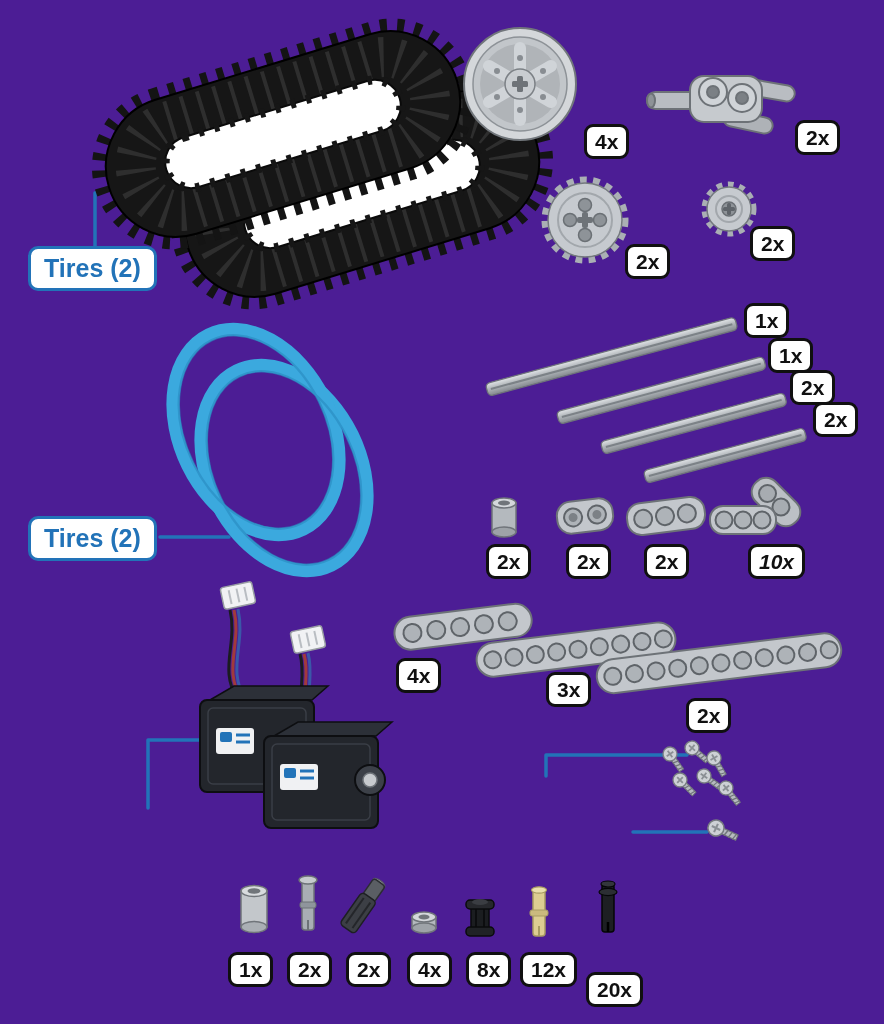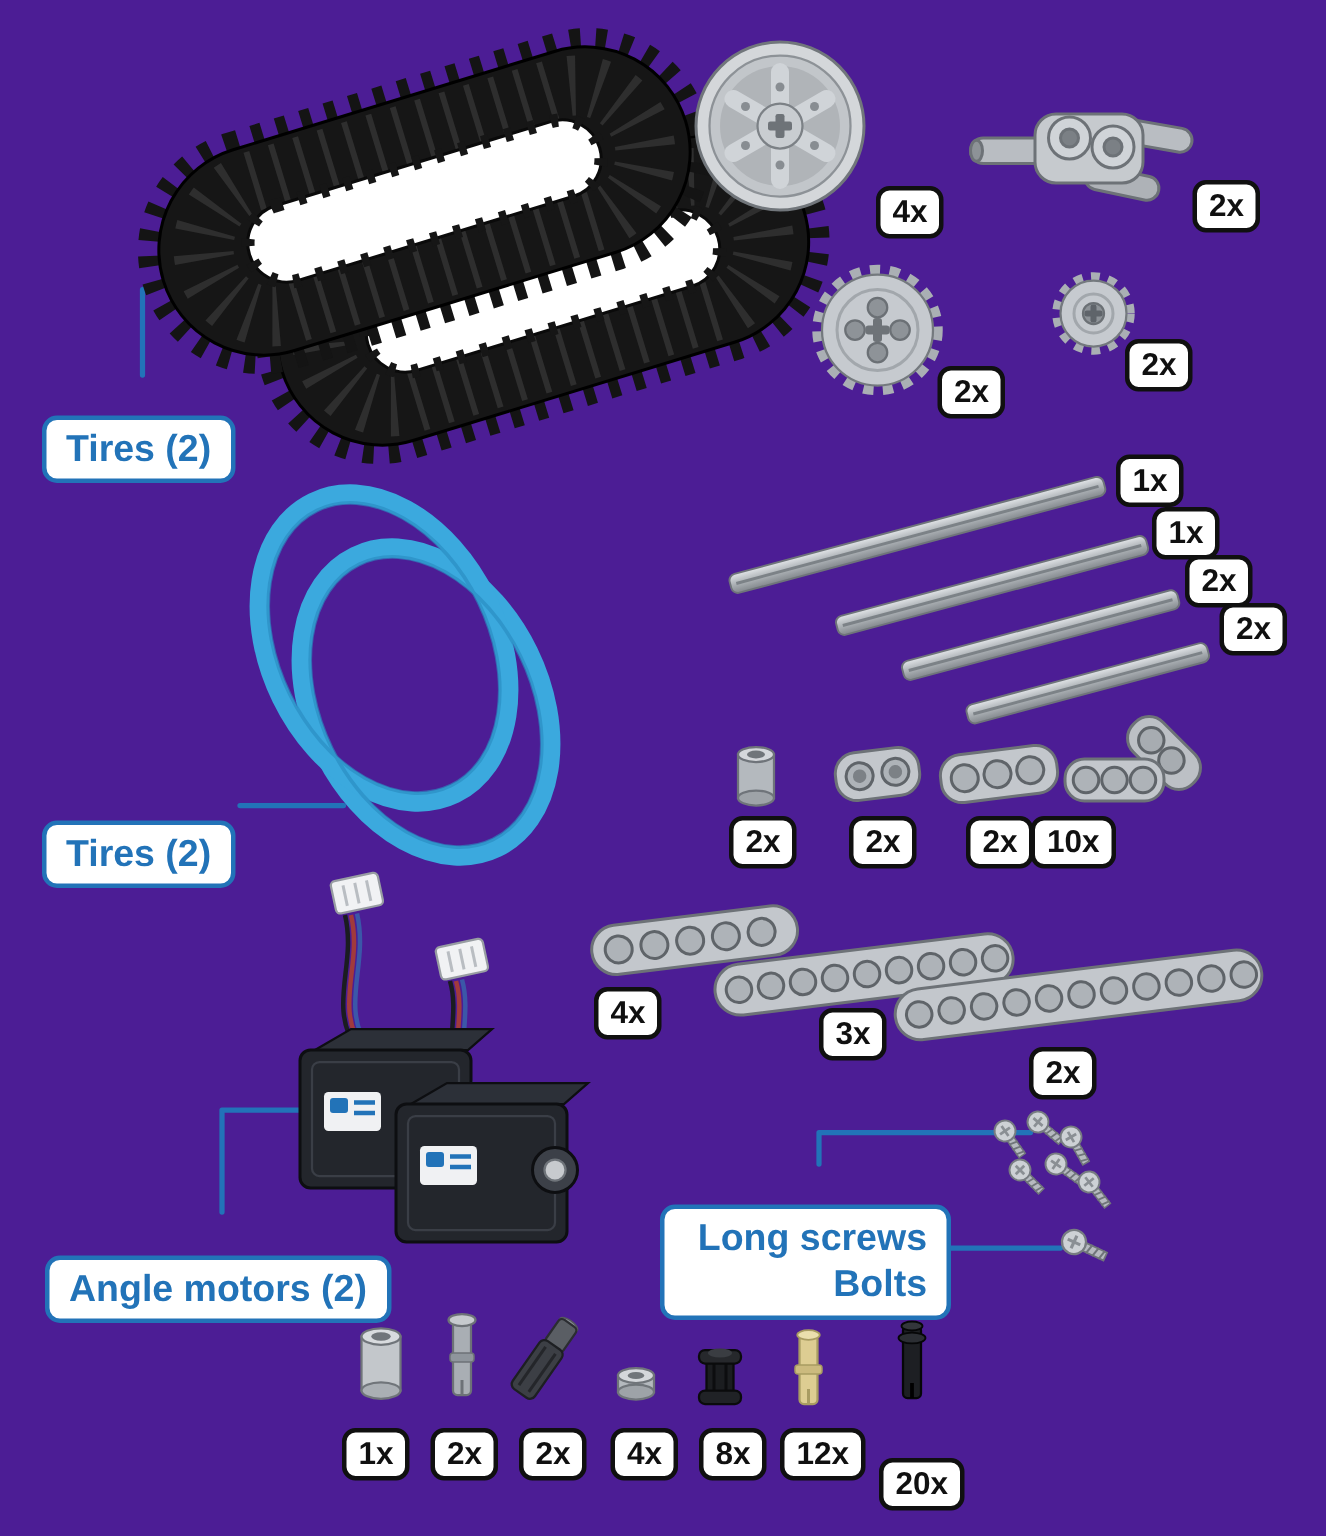--- a/index.html
+++ b/index.html
@@ -9,21 +9,21 @@
   .abs { position:absolute; }
   .lines { position:absolute; left:0; top:0; width:884px; height:1024px; pointer-events:none; }
   .badge {
     position:absolute; background:#fff; border:3px solid #101010; border-radius:9px;
     padding:2px 8px; font-weight:bold; font-size:21px; color:#101010; line-height:1.2;
     white-space:nowrap;
   }
   .callout {
     position:absolute; background:#fff; border:3.5px solid var(--accent); border-radius:10px;
     padding:4px 13px; font-weight:bold; font-size:25px; color:var(--accent);
-    white-space:nowrap; line-height:1.25;margin-top:31px;
+    white-space:nowrap; line-height:1.25;
   }
   .callout.multi { text-align:right; }
   svg { display:block; overflow:visible; }
 </style>
 </head>
 <body>
 
 <div class="page">
 
   <svg class="lines" viewBox="0 0 884 1024">
@@ -411,33 +411,28 @@
   <div class="badge" style="left:795px; top:120px;">2x</div>
   <div class="badge" style="left:625px; top:244px;">2x</div>
   <div class="badge" style="left:750px; top:226px;">2x</div>
   <div class="badge" style="left:744px; top:303px;">1x</div>
   <div class="badge" style="left:768px; top:338px;">1x</div>
   <div class="badge" style="left:790px; top:370px;">2x</div>
   <div class="badge" style="left:813px; top:402px;">2x</div>
   <div class="badge" style="left:486px; top:544px;">2x</div>
   <div class="badge" style="left:566px; top:544px;">2x</div>
   <div class="badge" style="left:644px; top:544px;">2x</div>
-  <div class="badge" style="left:687px; top:544px;">10x</div>
+  <div class="badge" style="left:748px; top:544px;font-style:italic;">10x</div>
   <div class="badge" style="left:396px; top:658px;">4x</div>
   <div class="badge" style="left:546px; top:672px;">3x</div>
   <div class="badge" style="left:686px; top:698px;">2x</div>
   <div class="badge" style="left:228px; top:952px;">1x</div>
   <div class="badge" style="left:287px; top:952px;">2x</div>
   <div class="badge" style="left:346px; top:952px;">2x</div>
   <div class="badge" style="left:407px; top:952px;">4x</div>
   <div class="badge" style="left:466px; top:952px;">8x</div>
   <div class="badge" style="left:520px; top:952px;">12x</div>
   <div class="badge" style="left:586px; top:972px;">20x</div>
 
   <div class="callout" style="left:28px; top:246px;">Tires (2)</div>
   <div class="callout" style="left:28px; top:516px;">Tires (2)</div>
-  <div class="callout" style="left:30px; top:806px;">Angle motors (2)</div>
-  <div class="callout multi" style="left:440px; top:772px; width:194px;">
-    <div>Long screws</div>
-    <div>Bolts</div>
-  </div>
 
 </div>
 
 </body></html>

